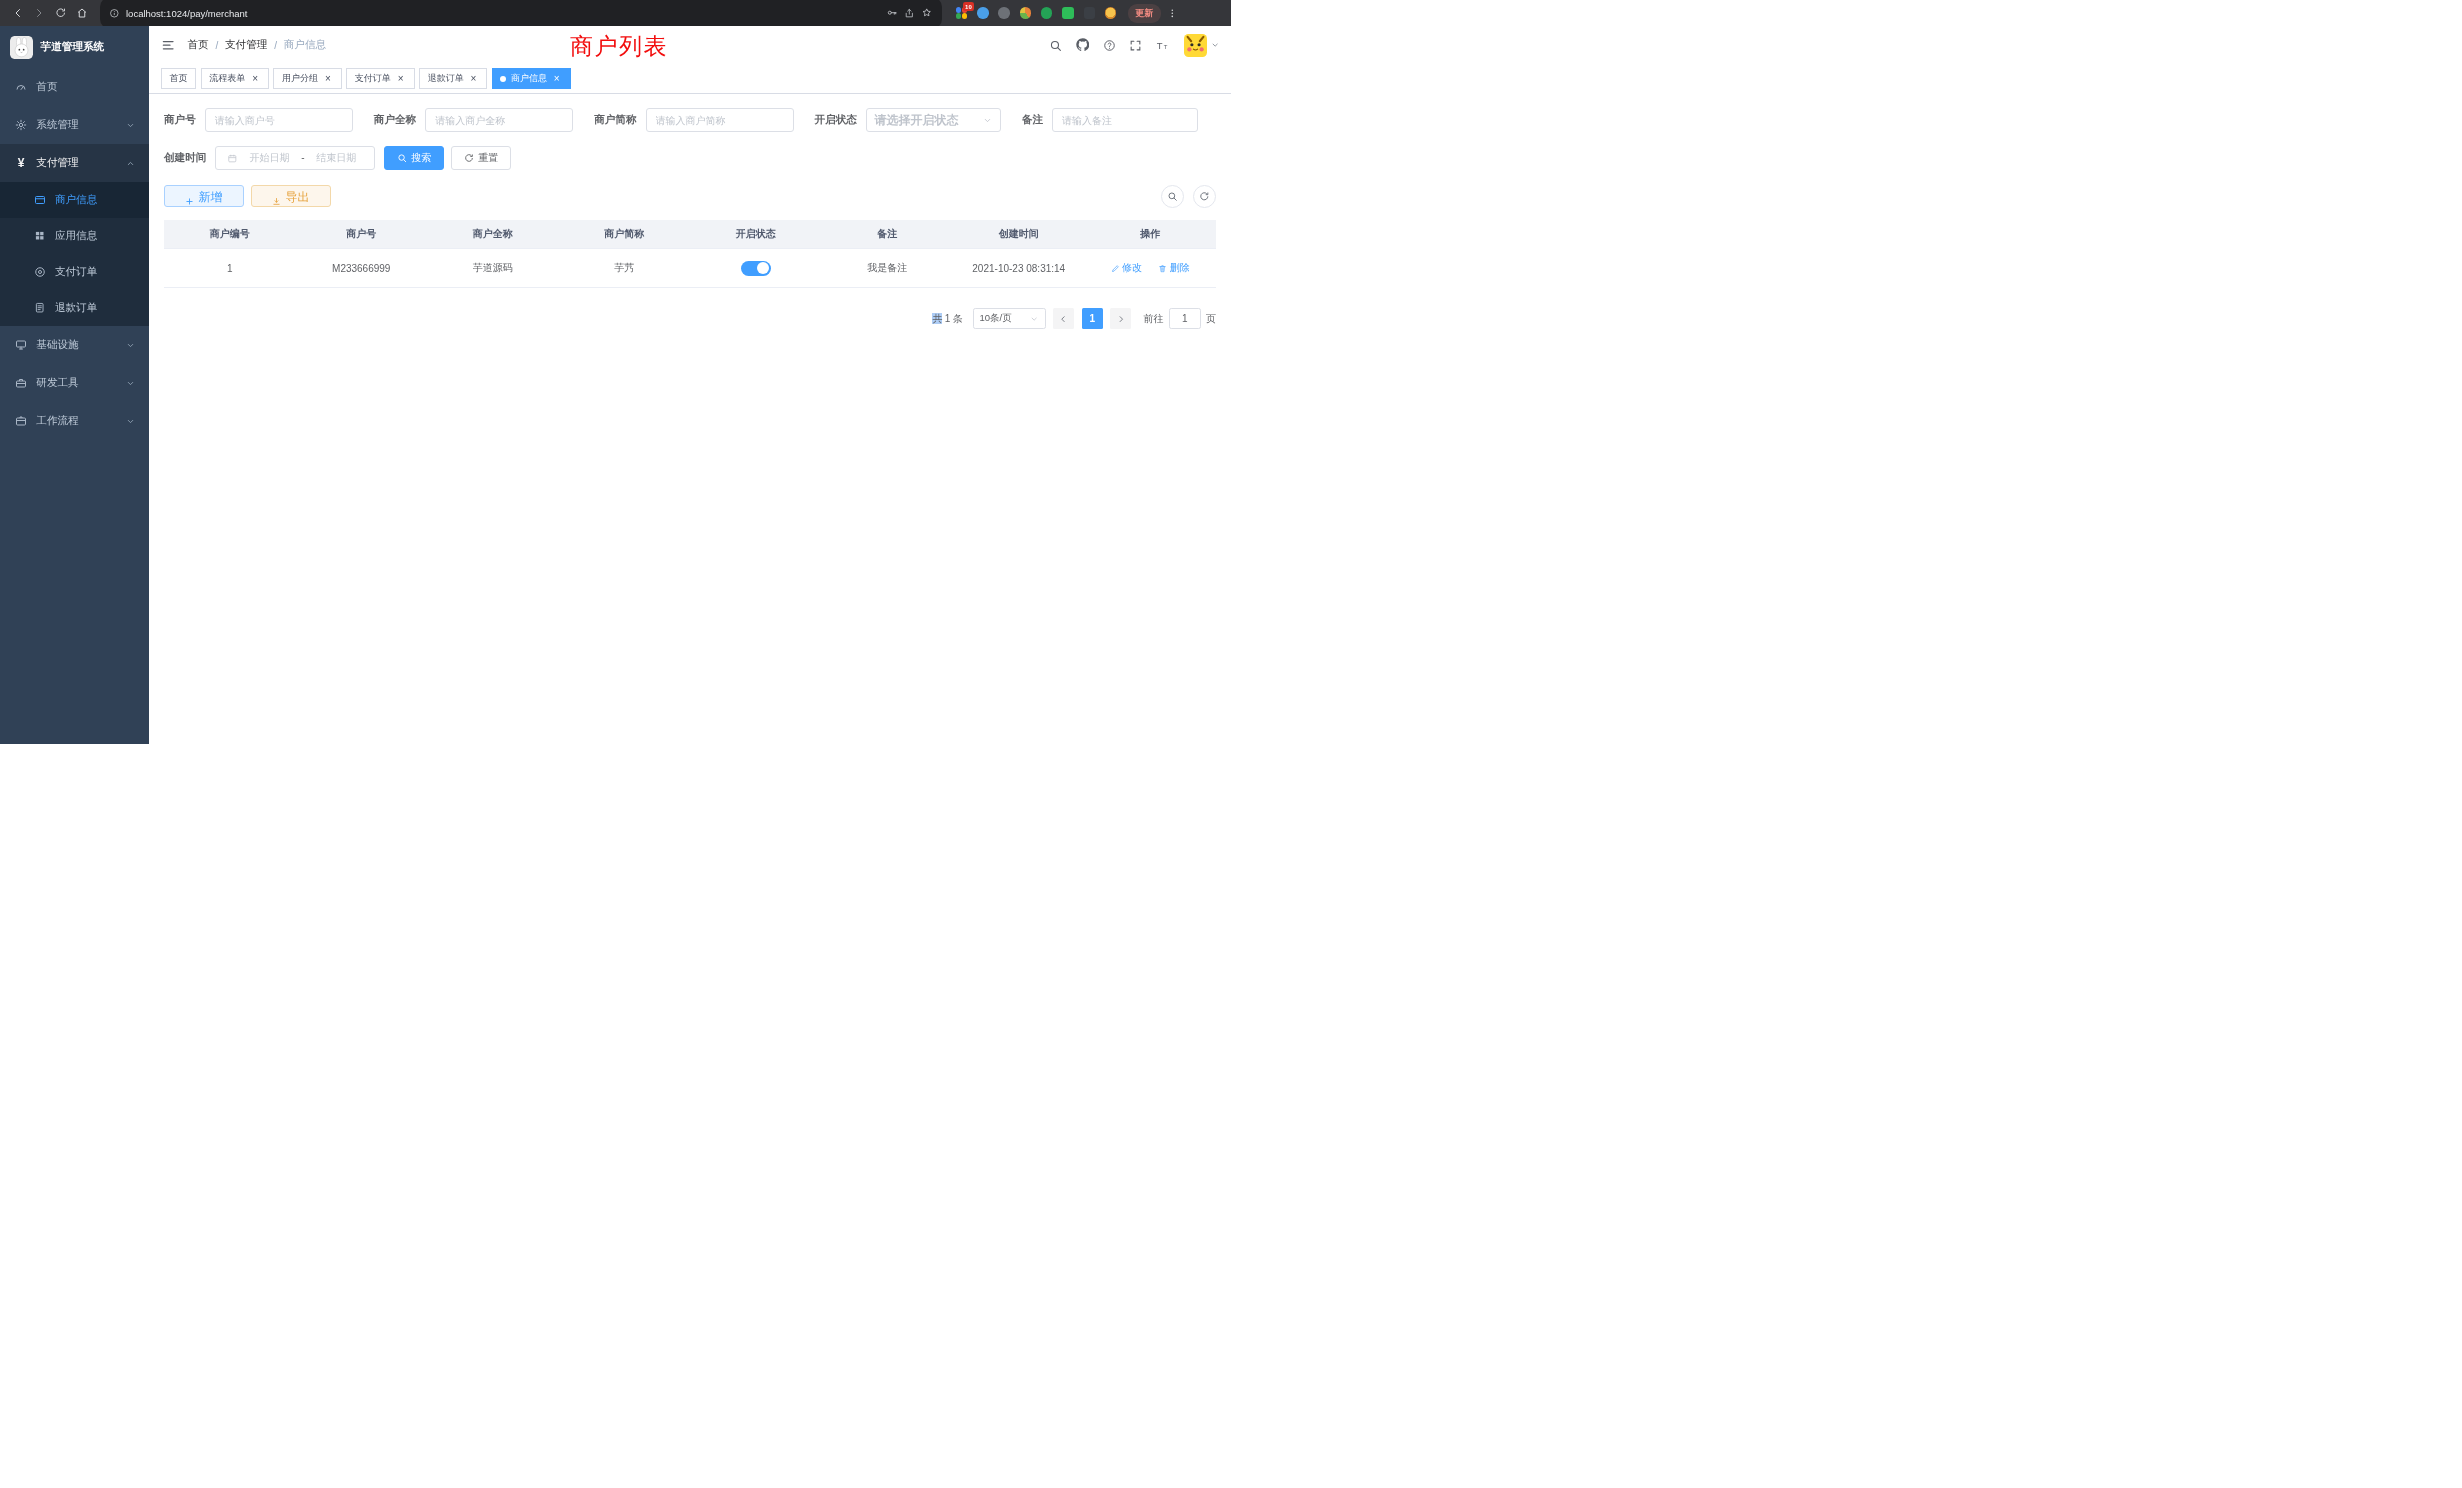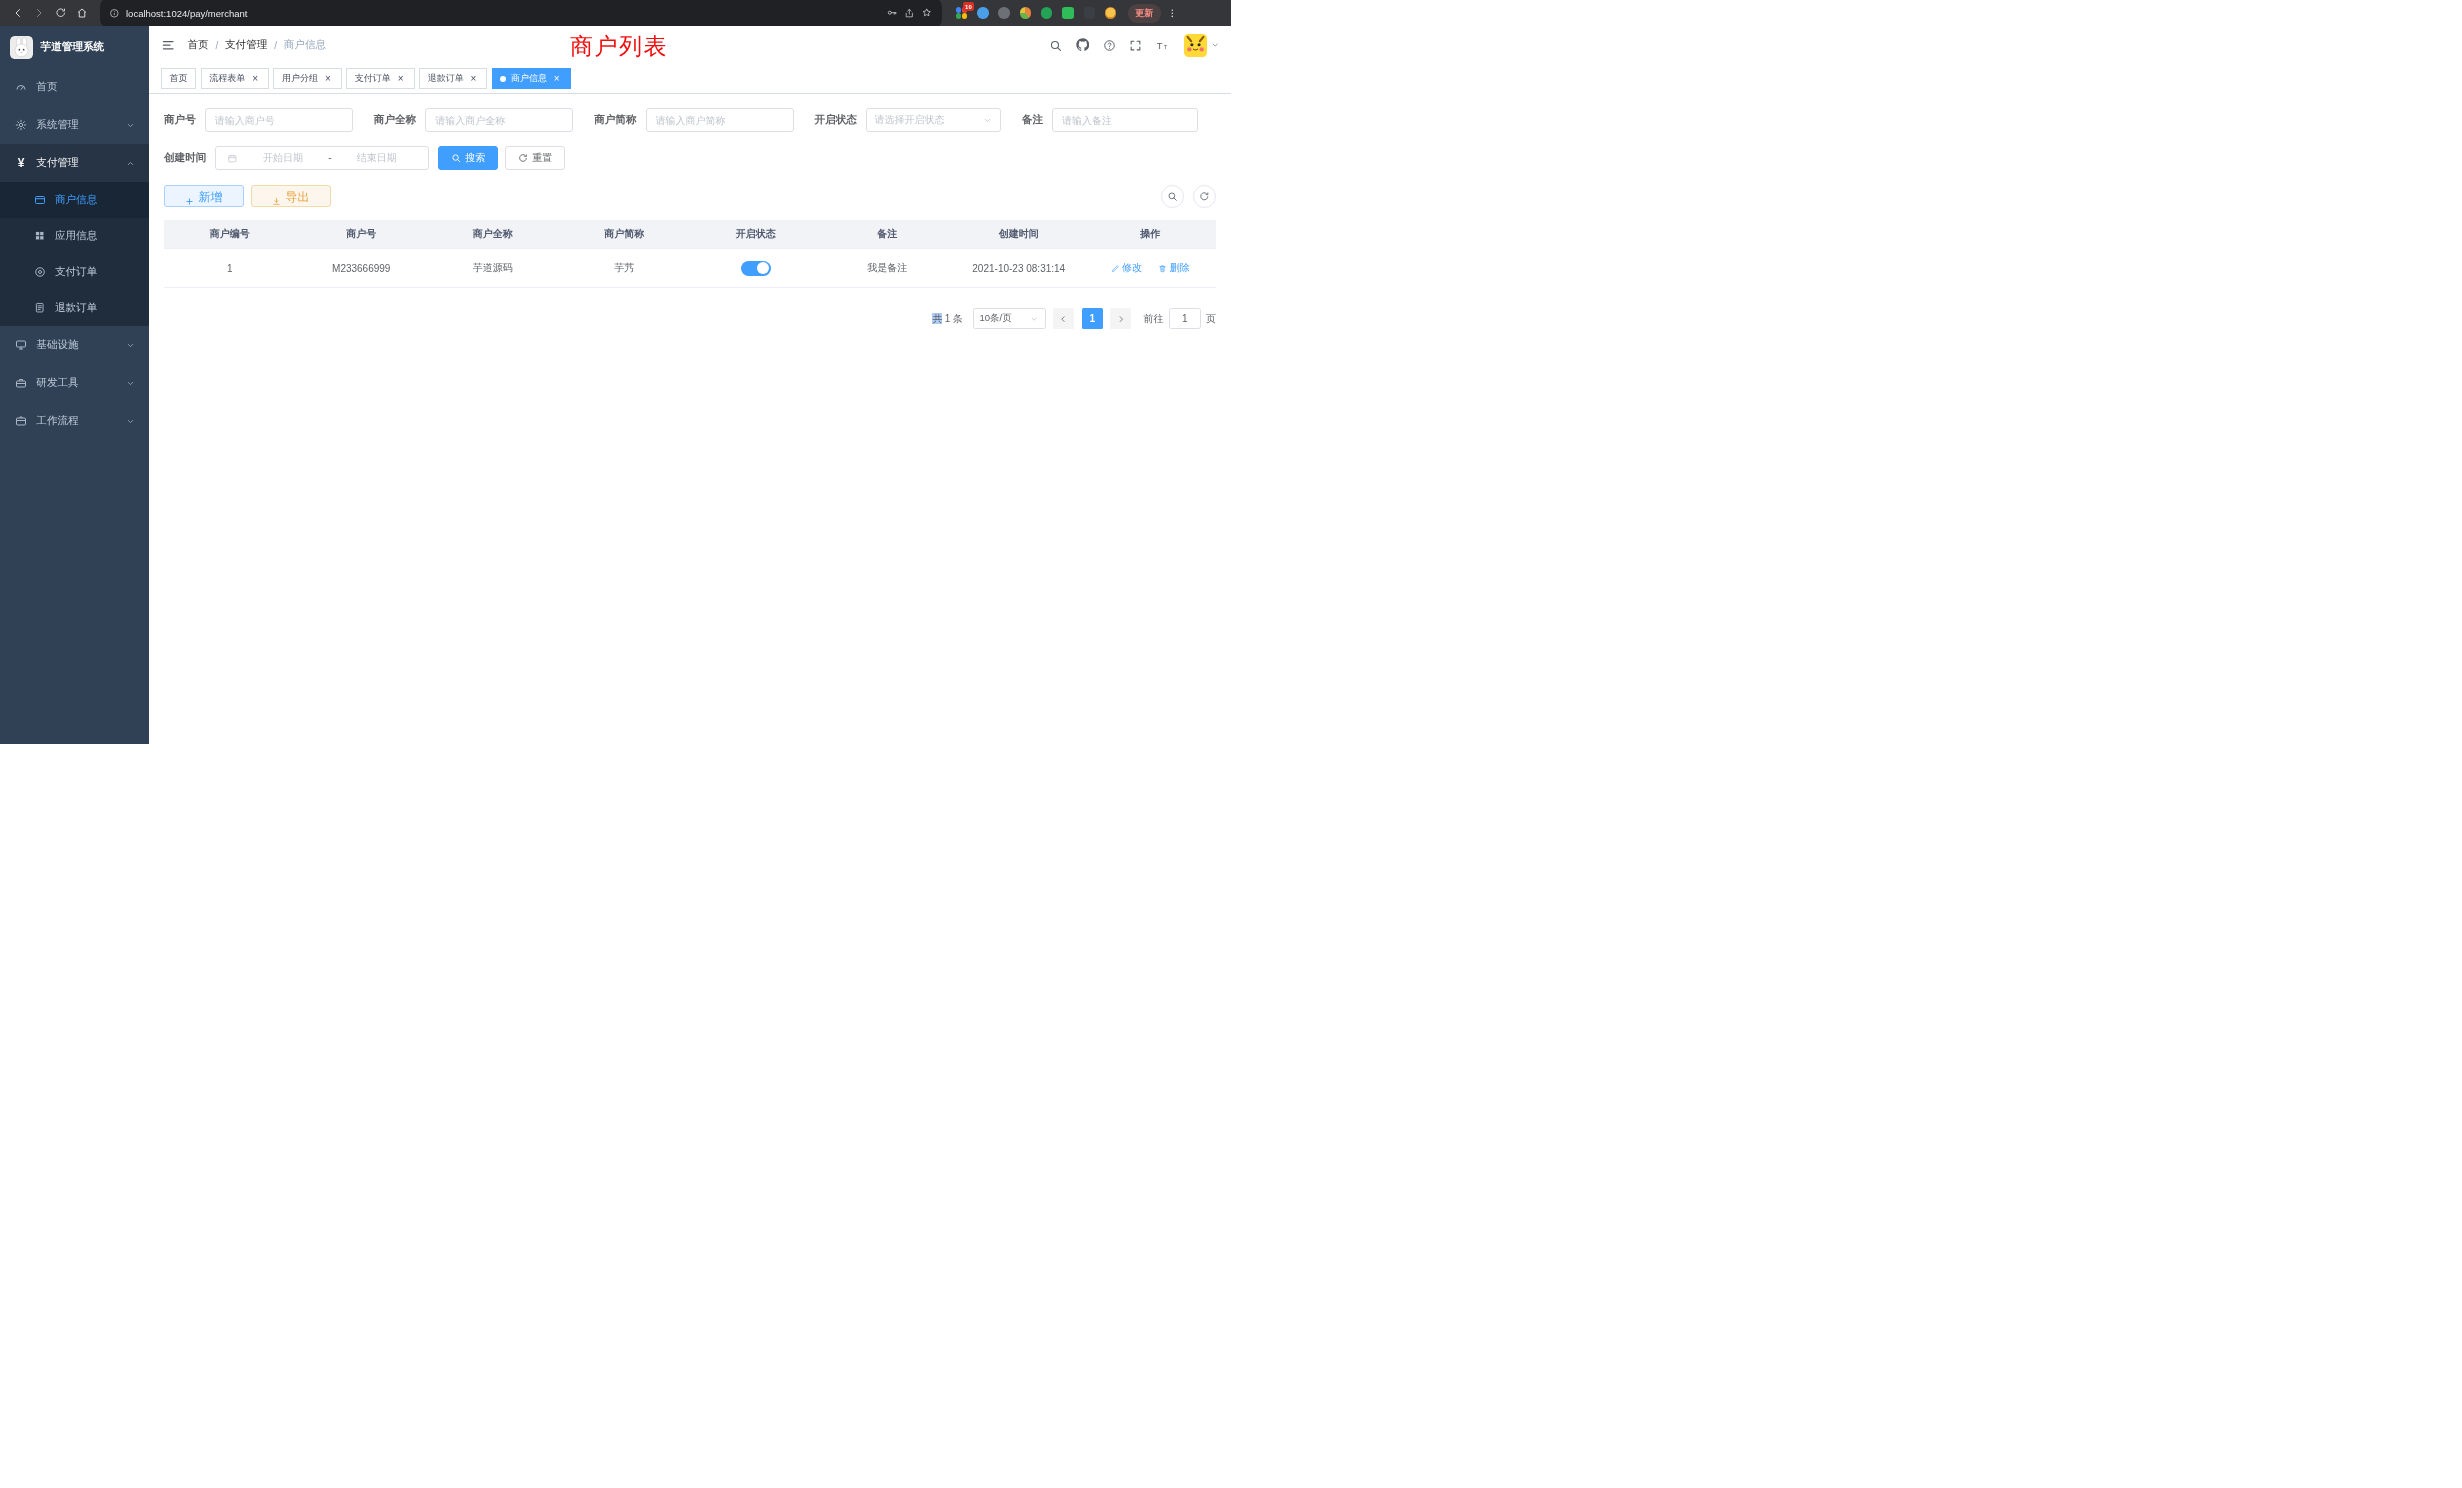--- a/index.html
+++ b/index.html
@@ -74,23 +74,23 @@
   .page{flex:1;padding:14.4px 15px;overflow:auto;}
   .filter-row{display:flex;align-items:center;}
   .filter-row + .filter-row{margin-top:13.6px;}
   .fgroup{display:flex;align-items:center;margin-right:21px;}
   .flabel{font-size:10.6px;color:#606266;font-weight:700;margin-right:9px;white-space:nowrap;}
   .el-input{height:24px;border:0.8px solid #dcdfe6;border-radius:3px;padding:0 9px;font-size:10px;color:#606266;outline:none;font-family:inherit;background:#fff;}
   .el-input::placeholder{color:#bfc4cc;}
   .w-input{width:148px;font-family:Liberation Serif, serif;}
   .w-remark{width:146px;}
   .el-select{width:135px;height:24px;border:0.8px solid #dcdfe6;border-radius:3px;display:flex;align-items:center;padding:0 7.6px;cursor:pointer;background:#fff;}
-  .el-select .ph{flex:1;font-size:10px;color:#bfc4cc;}
+  .el-select .ph{flex:1;font-size:12px;color:#bfc4cc;font-weight:bold;}
   .sel-caret{color:#c0c4cc;display:flex;}
-  .date-range{width:214px;height:24px;border:0.8px solid #dcdfe6;border-radius:3px;display:flex;align-items:center;padding:0 11px;gap:4.5px;background:#fff;cursor:pointer;}
+  .date-range{width:160px;height:24px;border:0.8px solid #dcdfe6;border-radius:3px;display:flex;align-items:center;padding:0 11px;gap:4.5px;background:#fff;cursor:pointer;}
   .date-range .cal{color:#c0c4cc;display:flex;flex-shrink:0;}
   .date-range .ph{font-size:10px;color:#bfc4cc;flex:1;text-align:center;white-space:nowrap;}
   .date-range .dsep{font-size:10px;color:#606266;}
   .btn{height:24px;display:inline-flex;align-items:center;gap:4.5px;padding:0 11.4px;border-radius:3px;border:0.8px solid #dcdfe6;background:#fff;color:#606266;font-size:10px;cursor:pointer;font-family:inherit;white-space:nowrap;}
   .btn-primary{background:#409eff;border-color:#409eff;color:#fff;}
   .btn-sm{height:22px;padding:0 20px;font-size:12px;align-items:flex-end;}
   .btn-plain-primary{background:#ecf5ff;border-color:#a9d1ff;color:#409eff;}
   .btn-plain-warning{background:#fdf6ec;border-color:#f3d8a9;color:#e6a23c;}
   .gap10{margin-right:7.6px;}
 

